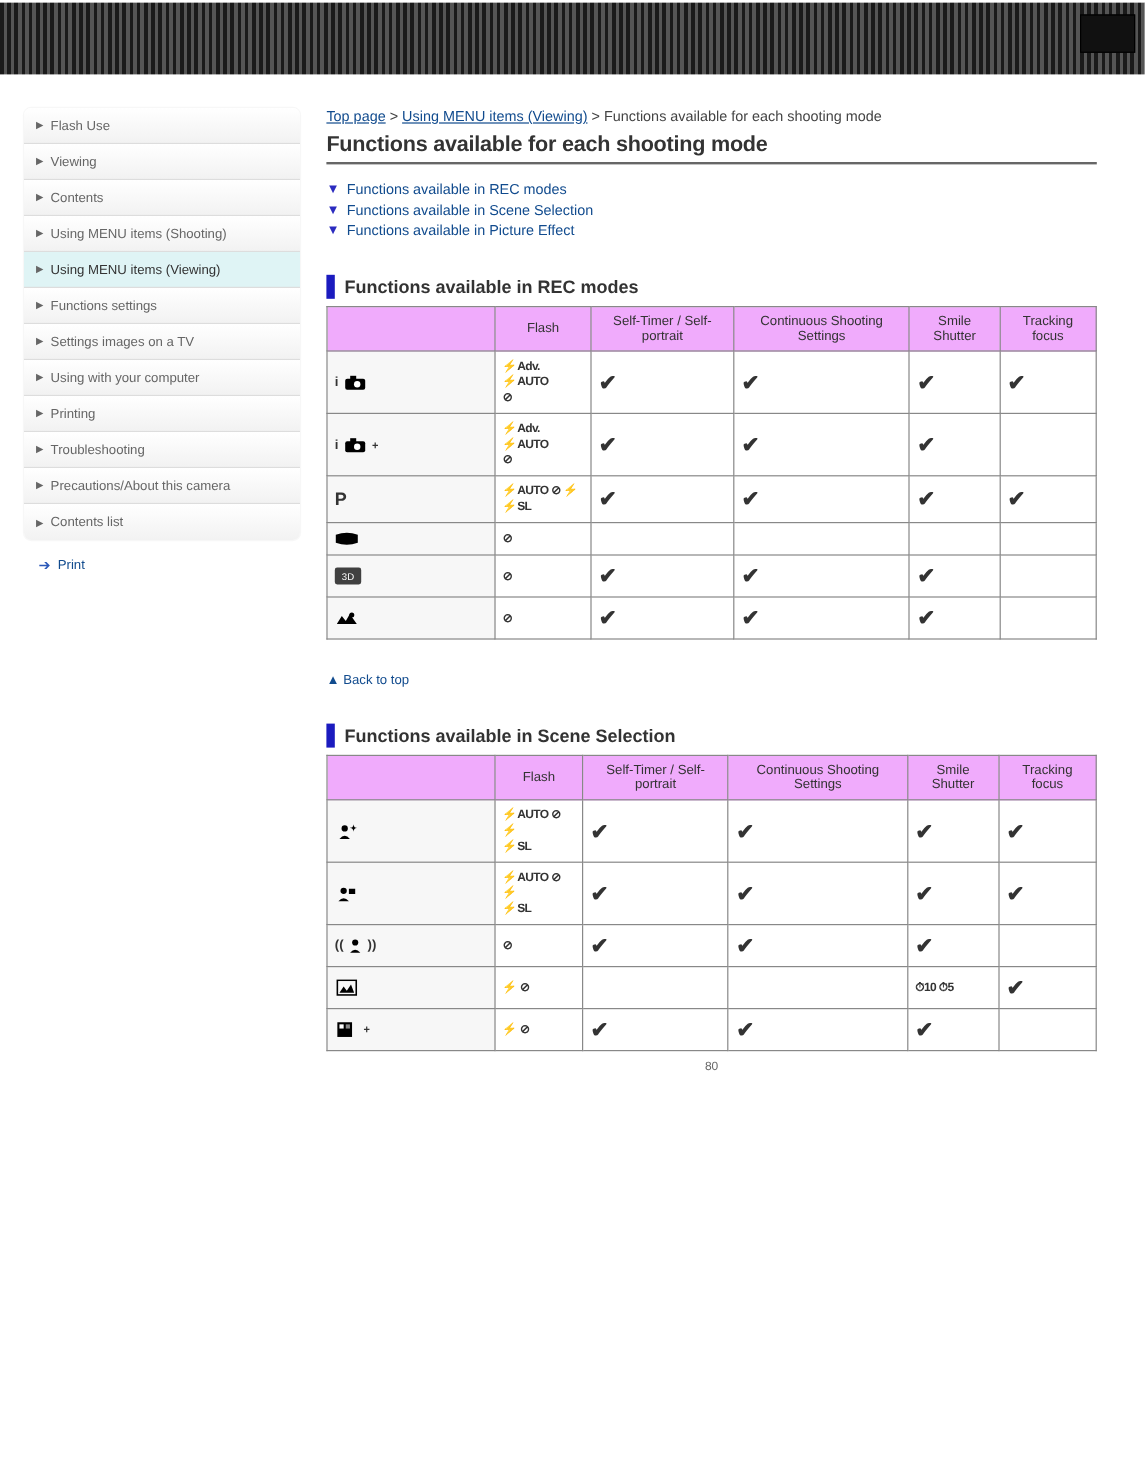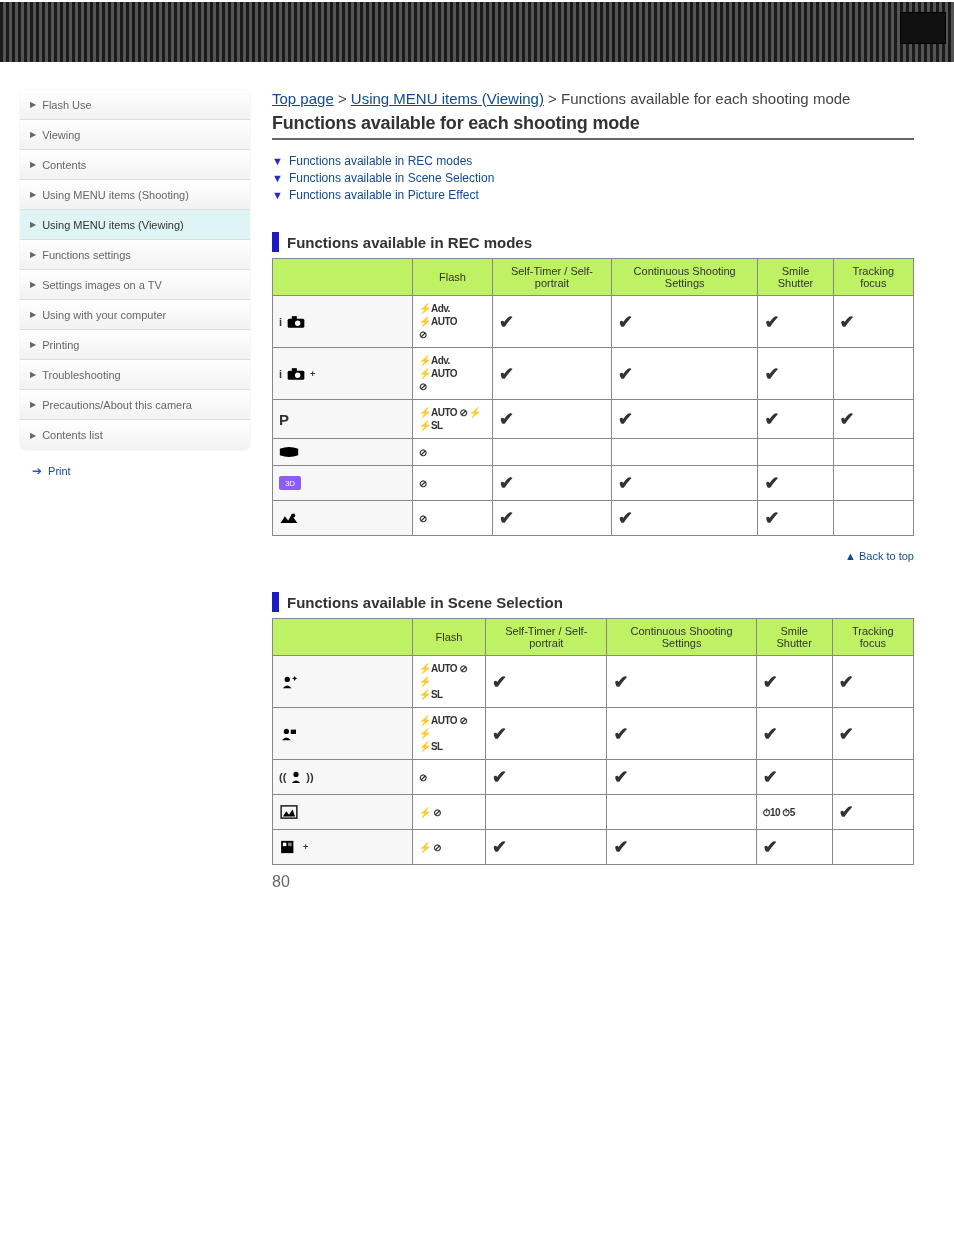--- a/index.html
+++ b/index.html
@@ -25,44 +25,44 @@
     background: linear-gradient(#fff, #f2f2f2);
     font-size: 11px; color: #666;
     min-height: 30px;
   }
   .side-item.active { background: #dff4f5; color: #333; }
   .caret-icon { font-size: 8px; color: #666; }
   .pdf-link { display: flex; align-items: center; gap: 6px; margin-top: 14px; padding-left: 12px; color: #114b8e; font-size: 11px; }
   .arrow-icon { color: #2b58b8; font-size: 12px; }
 
   .content { flex: 1; padding-right: 22px; }
-  .crumb { font-size: 15px; color: #444; margin-bottom: 6px; }
+  .crumb { font-size: 12px; color: #444; margin-bottom: 6px; }
   .crumb a { color: #114b8e; text-decoration: underline; }
   .page-title { font-size: 18px; font-weight: bold; letter-spacing: -0.2px; padding-bottom: 4px; border-bottom: 2px solid #666; margin-bottom: 14px; }
   .anchor-list { margin-bottom: 18px; }
   .anchor-item { display: flex; gap: 6px; align-items: center; margin-bottom: 3px; color: #114b8e; font-size: 12px; }
   .anchor-item .tri { color: #2b2bbf; font-size: 11px; }
 
   .section-head { display: flex; align-items: center; gap: 8px; margin: 30px 0 6px; }
   .section-head .bar { width: 7px; height: 20px; background: #1b1bbf; }
   .section-head h2 { font-size: 15px; font-weight: bold; }
 
   table.grid { border-collapse: collapse; width: 100%; margin-bottom: 6px; }
   table.grid th, table.grid td { border: 1px solid #888; padding: 6px 6px; vertical-align: middle; font-size: 11px; }
-  table.grid th { background: #bef264; font-weight: normal; text-align: center; }
+  table.grid th { background: #f0abfc; font-weight: normal; text-align: center; }
   table.grid td:first-child { width: 140px; background: #f7f7f7; }
   .mode-cell { display: flex; align-items: center; gap: 4px; font-weight: bold; font-family: Arial; }
   .flash-cell { font-weight: bold; font-size: 10px; letter-spacing: -0.5px; white-space: pre-line; line-height: 1.3; }
   .check { font-size: 18px; font-weight: bold; }
   td.c { text-align: left; padding-left: 10px; }
-  .icon-box { display: inline-flex; width: 22px; height: 14px; background: #8b5cf6; color: #fff; font-size: 8px; font-weight: normal; align-items: center; justify-content: center; border-radius: 2px; }
+  .icon-box { display: inline-flex; width: 22px; height: 14px; background: #404040; color: #fff; font-size: 8px; font-weight: normal; align-items: center; justify-content: center; border-radius: 2px; }
   svg.ico { width: 20px; height: 14px; vertical-align: middle; }
-  .back-top { text-align: right; margin: 14px 0 16px; font-size: 11px; }
+  .back-top { text-align: left; margin: 28px 0 16px; font-size: 11px; }
   .back-top a { color: #114b8e; }
-  .pagenum { text-align: left; font-size: 16px; color: #666; margin-top: 8px; }
+  .pagenum { text-align: center; font-size: 10px; color: #666; margin-top: 8px; }
 </style>
 </head>
 <body>
 
 <div class="header-strip"></div>
 
 <div class="page">
   <aside class="sidebar">
     <div class="sidebar-box">
       <div class="side-item">

